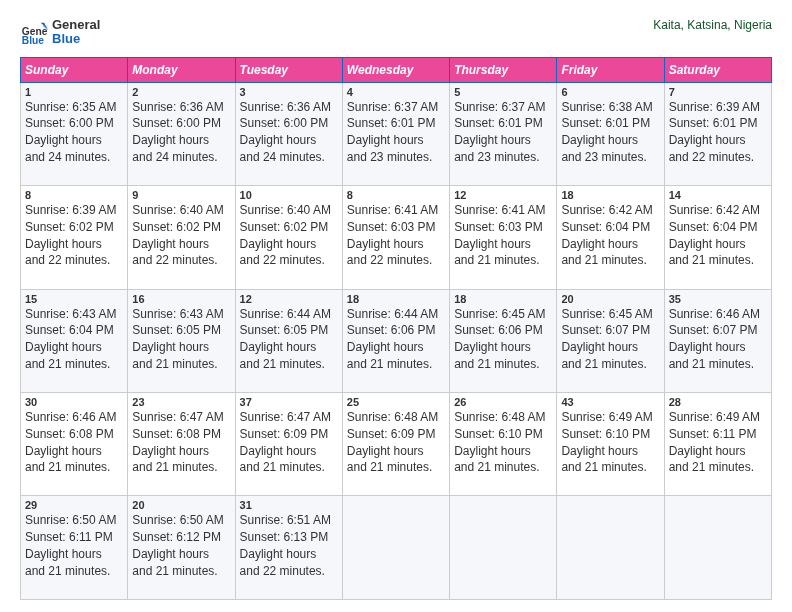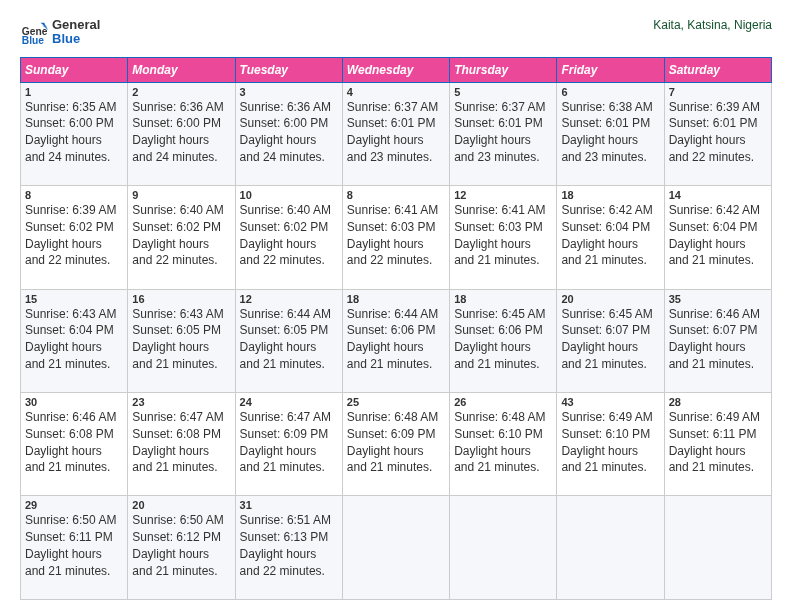--- a/index.html
+++ b/index.html
@@ -228,21 +228,21 @@
         <tr>
           <td>
         <span class="day-num">30</span>
         <span class="day-detail">Sunrise: 6:46 AM<br>Sunset: 6:08 PM<br>Daylight hours<br>and 21 minutes.</span>
       </td>
           <td>
         <span class="day-num">23</span>
         <span class="day-detail">Sunrise: 6:47 AM<br>Sunset: 6:08 PM<br>Daylight hours<br>and 21 minutes.</span>
       </td>
           <td>
-        <span class="day-num">24</span>
+        <span class="day-num">37</span>
         <span class="day-detail">Sunrise: 6:47 AM<br>Sunset: 6:09 PM<br>Daylight hours<br>and 21 minutes.</span>
       </td>
           <td>
         <span class="day-num">25</span>
         <span class="day-detail">Sunrise: 6:48 AM<br>Sunset: 6:09 PM<br>Daylight hours<br>and 21 minutes.</span>
       </td>
           <td>
         <span class="day-num">26</span>
         <span class="day-detail">Sunrise: 6:48 AM<br>Sunset: 6:10 PM<br>Daylight hours<br>and 21 minutes.</span>
       </td>

